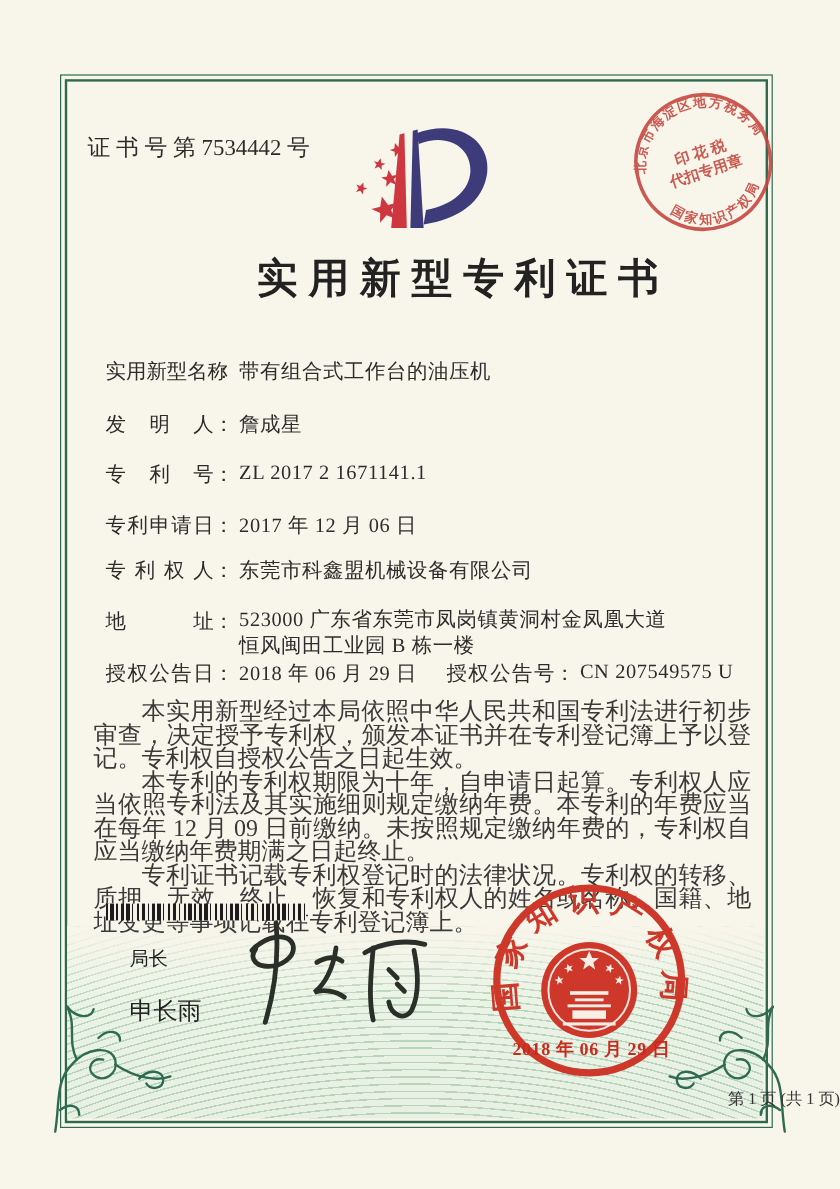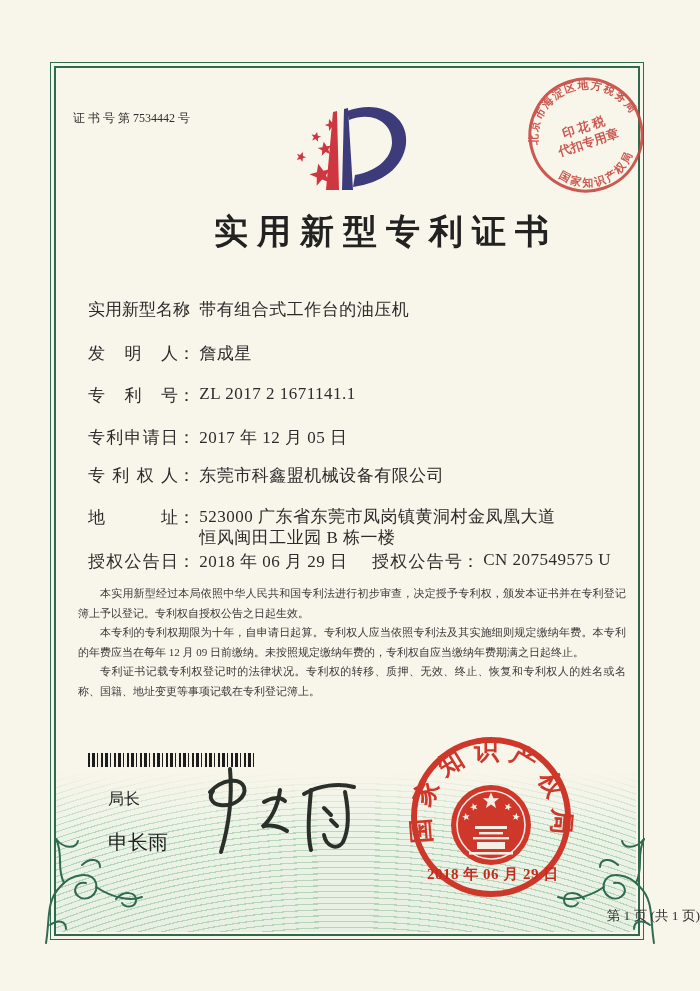--- a/index.html
+++ b/index.html
@@ -13,32 +13,32 @@
 
   
   .band{left:56px;top:772px;width:580px;height:160px;
         background:
           repeating-radial-gradient(1100px 1100px at 50% 900px,
             rgba(122,178,134,.45) 0 1.2px, rgba(122,178,134,0) 1.2px 6px),
           linear-gradient(#eef5e9,#e7f0e3);}
   .band::before{content:"";position:absolute;left:0;top:0;right:0;height:60px;
         background:linear-gradient(to bottom,#f8f5ea,rgba(248,245,234,0));}
 
-  .cert-no{left:73px;top:110px;font-size:12px;color:#2d2d2d;}
+  .cert-no{left:73px;top:110px;font-size:19px;color:#2d2d2d;}
   .title{left:0;top:209px;width:700px;text-align:center;font-size:34px;font-weight:700;
          letter-spacing:9px;color:#222;padding-left:36px;}
 
   .field-row{position:absolute;left:88px;font-size:17px;color:#2c2c2c;white-space:nowrap;}
   .flabel{display:inline-block;width:90px;text-align:justify;text-align-last:justify;
           vertical-align:top;}
   .colon{display:inline-block;vertical-align:top;}
   .fvalue{display:inline-block;vertical-align:top;letter-spacing:.5px;}
   .fvalue.wrap{white-space:normal;width:372px;line-height:21px;}
 
-  .paras{left:78px;top:584px;width:548px;font-size:11px;line-height:19.5px;
+  .paras{left:78px;top:584px;width:548px;font-size:20px;line-height:19.5px;
          color:#3a3a3a;text-align:justify;}
   .paras p{margin:0;text-indent:2em;}
 
   .barcode{left:88px;top:753px;width:167px;height:14px;
      background:repeating-linear-gradient(90deg,
         #1c1c1c 0 2px, #f4f1e6 2px 4px, #1c1c1c 4px 7px, #f4f1e6 7px 9px,
         #1c1c1c 9px 10px, #f4f1e6 10px 13px);}
 
   .sig-title{left:108px;top:789px;font-size:16px;color:#222;font-family:"Liberation Sans","DejaVu Sans",sans-serif;}
   .sig-name{left:108px;top:829px;font-size:20px;color:#222;font-family:"Liberation Sans","DejaVu Sans",sans-serif;}
@@ -129,21 +129,21 @@
 <div class="field-row" style="top:342px">
   <span class="flabel">发明人</span><span class="colon">：</span>
   <span class="fvalue">詹成星</span>
 </div>
 <div class="field-row" style="top:384px">
   <span class="flabel">专利号</span><span class="colon">：</span>
   <span class="fvalue">ZL 2017 2 1671141.1</span>
 </div>
 <div class="field-row" style="top:426px">
   <span class="flabel">专利申请日</span><span class="colon">：</span>
-  <span class="fvalue">2017 年 12 月 05 日</span>
+  <span class="fvalue">2017 年 12 月 06 日</span>
 </div>
 <div class="field-row" style="top:464px">
   <span class="flabel">专利权人</span><span class="colon">：</span>
   <span class="fvalue">东莞市科鑫盟机械设备有限公司</span>
 </div>
 <div class="field-row" style="top:506px">
   <span class="flabel">地址</span><span class="colon">：</span>
   <span class="fvalue wrap">523000 广东省东莞市凤岗镇黄洞村金凤凰大道恒风闽田工业园 B 栋一楼</span>
 </div>
 <div class="field-row" style="top:550px">

